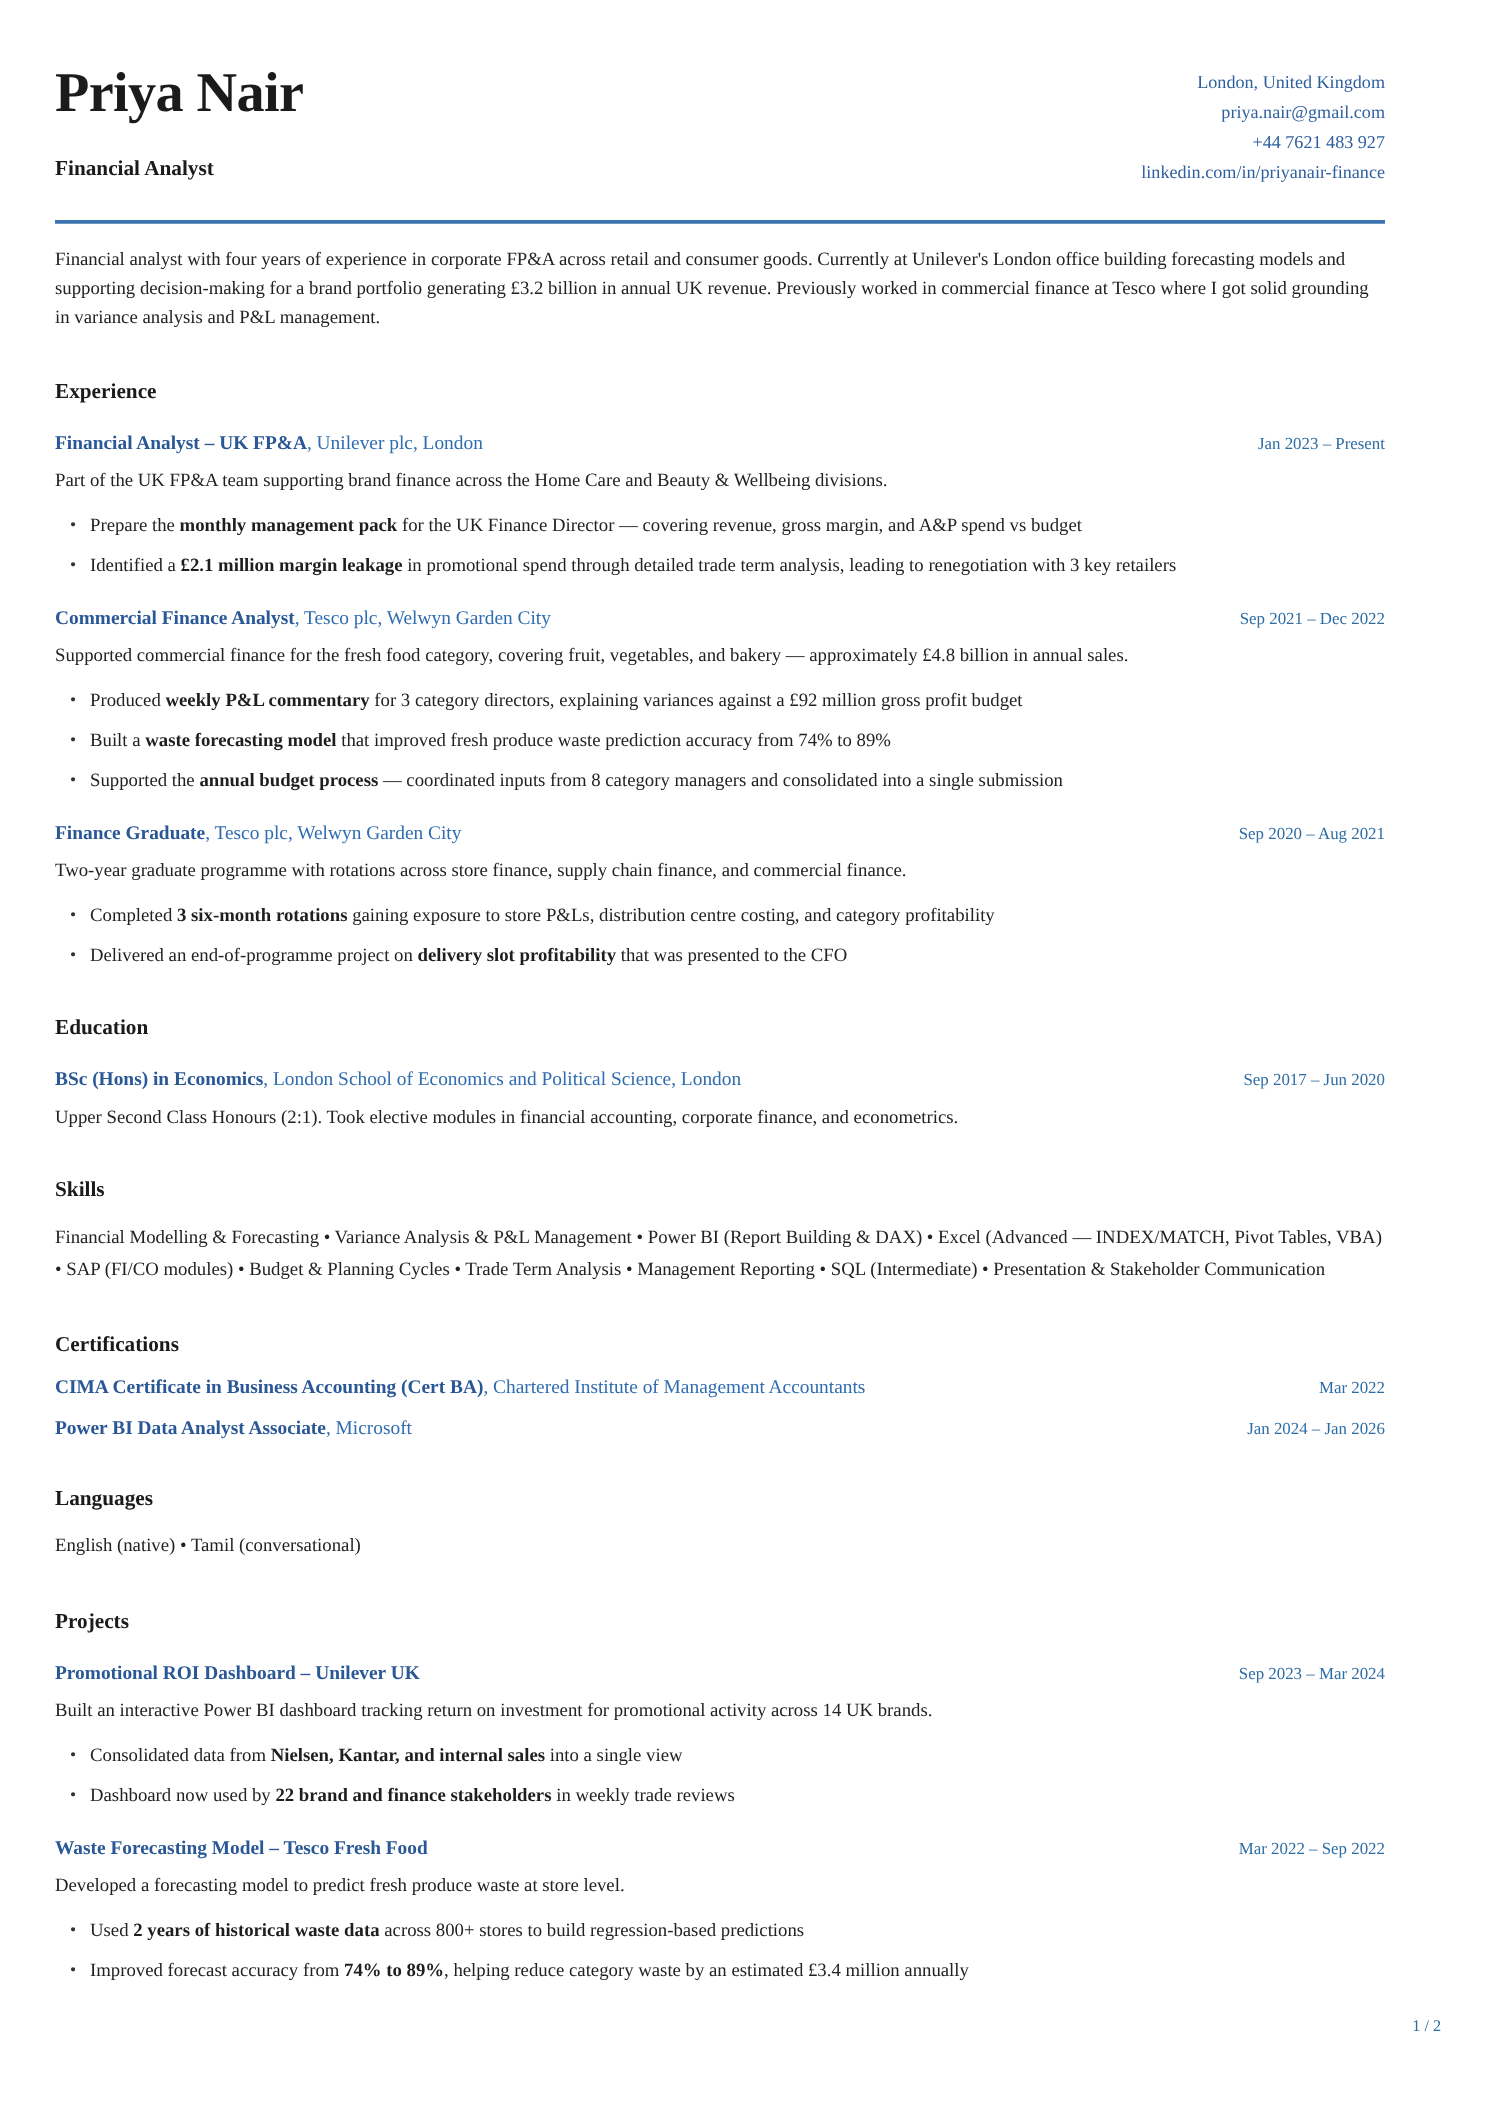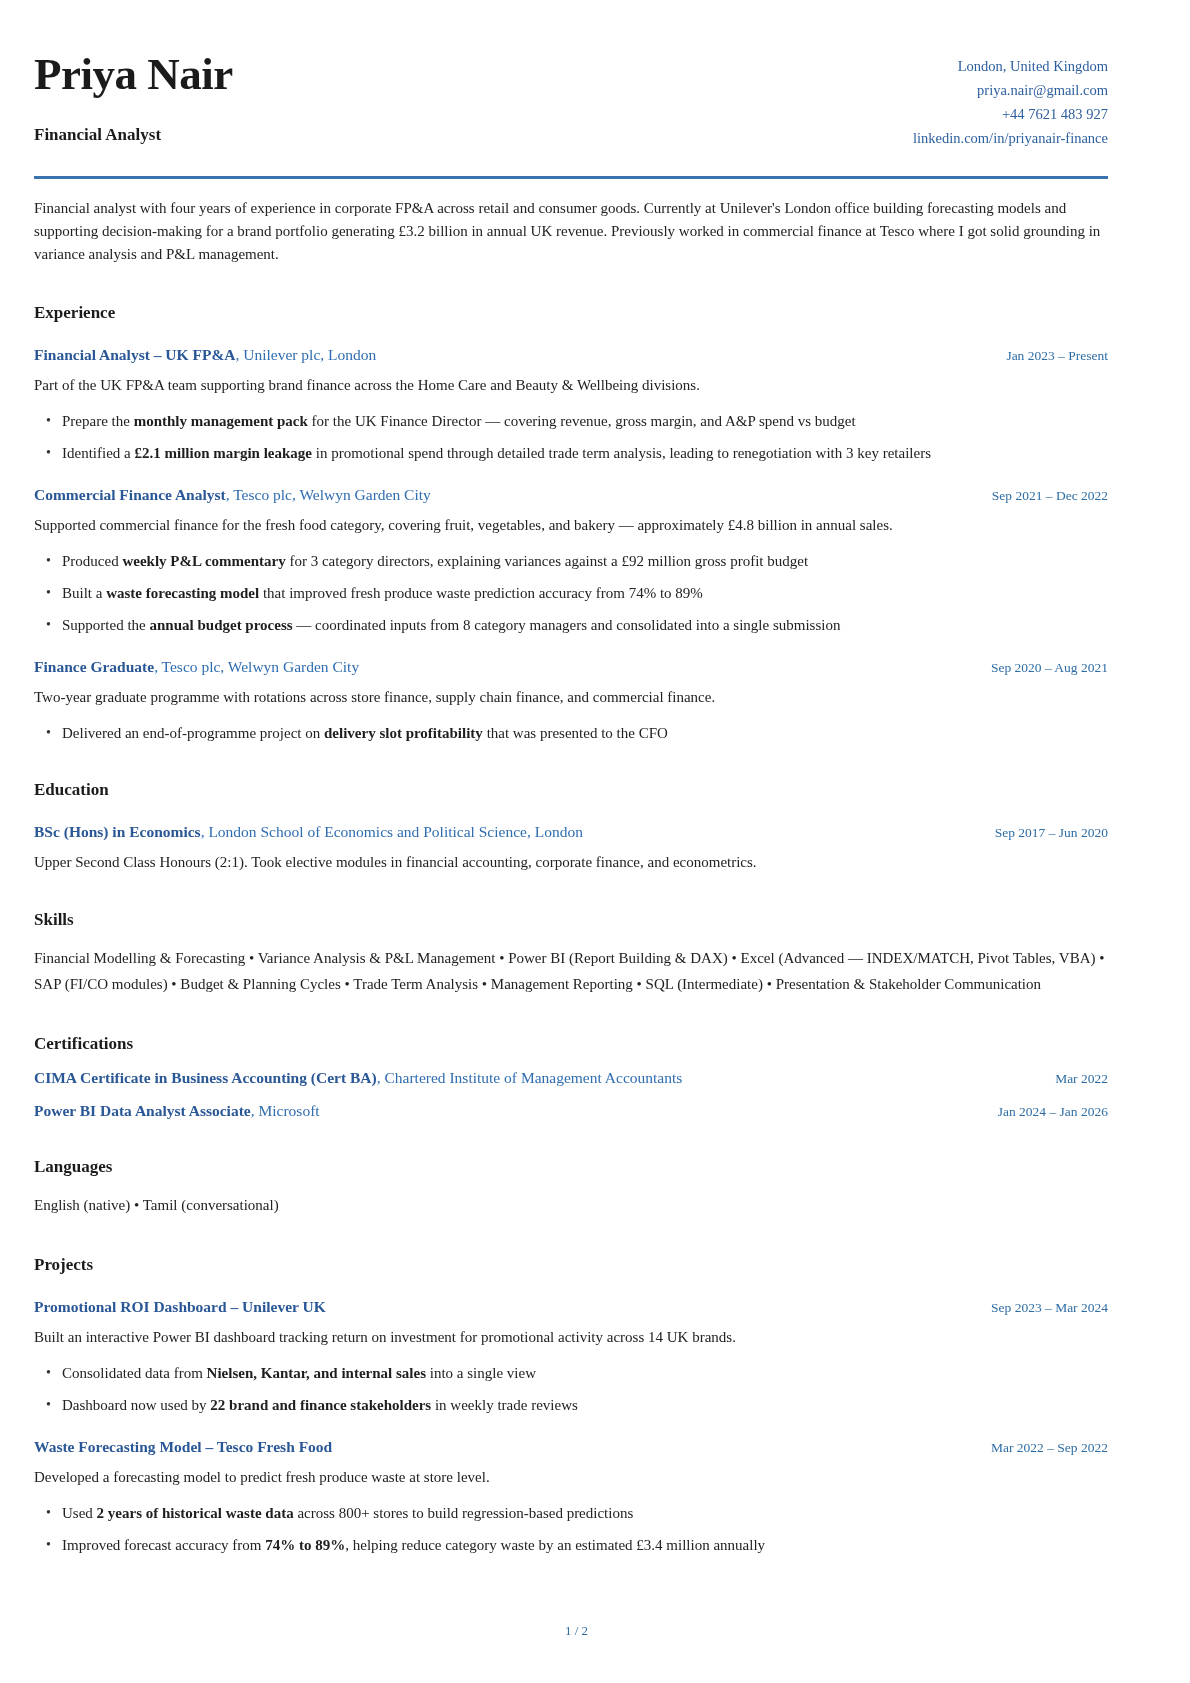--- a/index.html
+++ b/index.html
@@ -1,21 +1,21 @@
 <!DOCTYPE html>
 <html><head>
 <meta charset="utf-8">
 <style>
   html, body { margin: 0; padding: 0; background: #ffffff; }
   .page {
     position: relative;
     width: 1153px;
     height: 1683px;
     box-sizing: border-box;
-    padding: 52px 45px 0 34px;
+    padding: 52px 45px 0 44px;
     background: #ffffff;
     font-family: "Liberation Serif", "DejaVu Serif", serif;
     color: #222222;
     overflow: hidden;
   }
   
   .header { display: flex; justify-content: space-between; align-items: flex-start; }
   .name {
     margin: 0;
     font-size: 45px;
@@ -54,22 +54,22 @@
     top: 0;
     font-size: 14px;
     color: #333;
   }
   .bullets b, .entry-desc b { font-weight: 700; color: #1e1e1e; }
   .section-text { margin: 15px 0 0 0; font-size: 15px; line-height: 26px; color: #222; }
   
   .footer {
     position: absolute;
     left: 0; right: 0;
-    bottom: 44px;
-    text-align: center;
+    bottom: 54px;
+    text-align: right;
     font-size: 13px;
     color: #2e6da4;
   }
 </style>
 </head>
 <body>
 
 <div class="page">
 
   <div class="header">
@@ -115,20 +115,21 @@
             <li><span>Supported the </span><b>annual budget process</b><span> — coordinated inputs from 8 category managers and consolidated into a single submission</span></li>
           </ul>
         </div>
         <div class="entry">
           <div class="entry-head">
             <span><span class="entry-title">Finance Graduate</span><span class="entry-sub">, Tesco plc, Welwyn Garden City</span></span>
             <span class="entry-date">Sep 2020 – Aug 2021</span>
           </div>
           <p class="entry-desc">Two-year graduate programme with rotations across store finance, supply chain finance, and commercial finance.</p>
           <ul class="bullets">
+            <li><span>Completed </span><b>3 six-month rotations</b><span> gaining exposure to store P&amp;Ls, distribution centre costing, and category profitability</span></li>
             <li><span>Delivered an end-of-programme project on </span><b>delivery slot profitability</b><span> that was presented to the CFO</span></li>
           </ul>
         </div>
       </section>
       <section class="section">
         <h2 class="section-heading">Education</h2>
         <div class="entry">
           <div class="entry-head">
             <span><span class="entry-title">BSc (Hons) in Economics</span><span class="entry-sub">, London School of Economics and Political Science, London</span></span>
             <span class="entry-date">Sep 2017 – Jun 2020</span>

